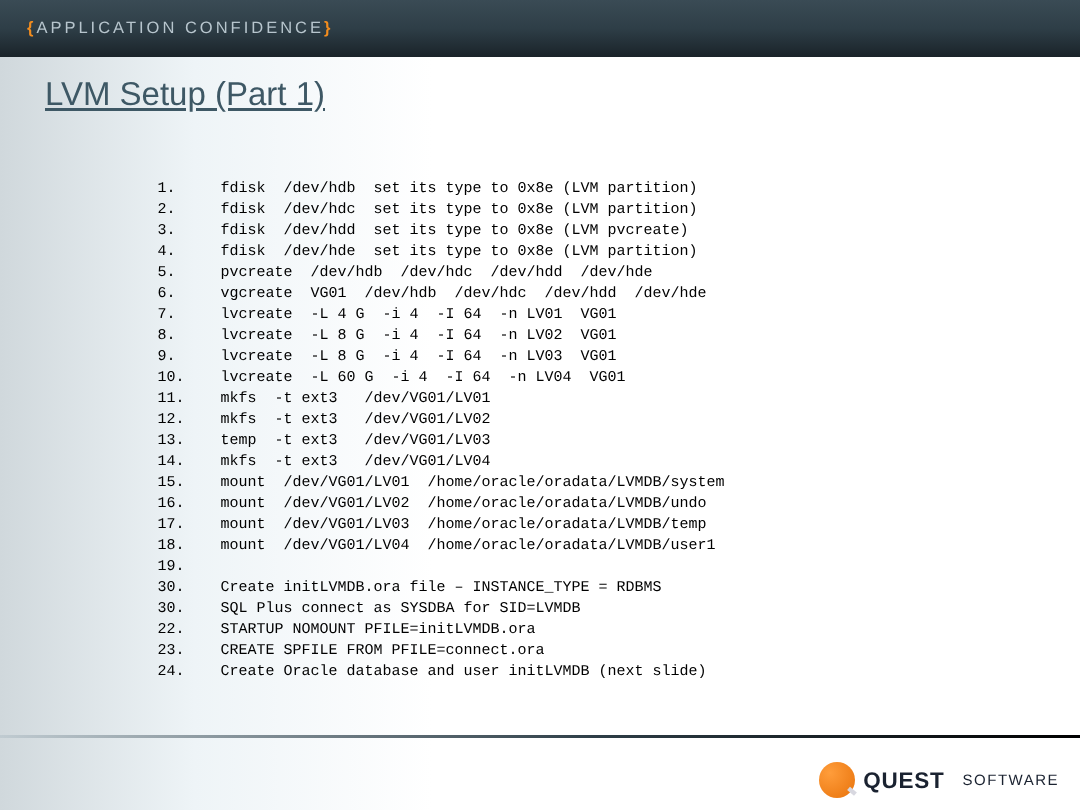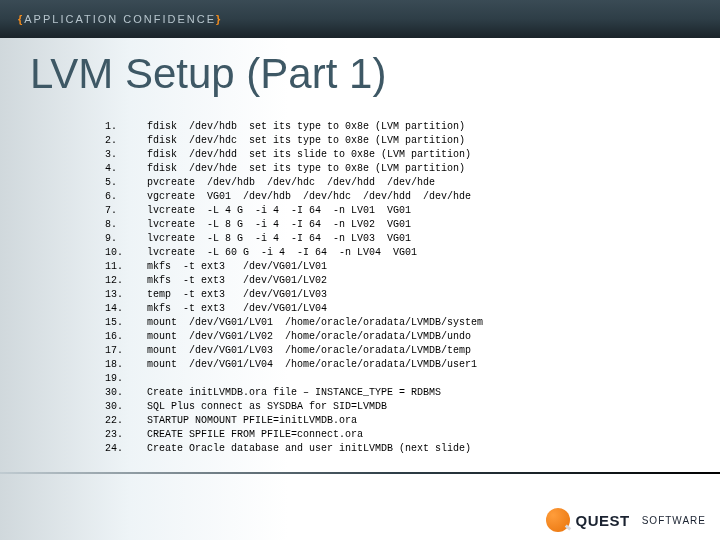--- a/index.html
+++ b/index.html
@@ -14,31 +14,31 @@
   .topbar {
     position: absolute; top: 0; left: 0; right: 0; height: 38px;
     background: linear-gradient(to bottom, #3a4b55 0%, #2e3e47 50%, #1a2329 100%);
     color: #b7c5cd; font-size: 11px; letter-spacing: 2px;
     display: flex; align-items: center; padding-left: 18px;
   }
   .topbar .brace { color: #f28c1e; font-weight: bold; }
   .title {
     position: absolute; top: 50px; left: 30px;
     font-family: Verdana, Arial, sans-serif;
-    font-size: 42px; color: #3e5865; font-weight: normal;
+    font-size: 22px; color: #3e5865; font-weight: normal; text-decoration: underline;
   }
   .content {
     position: absolute; top: 120px; left: 105px; right: 40px;
     font-family: "Courier New", monospace;
     font-size: 10px; line-height: 14px; color: #000;
   }
   .line { display: flex; white-space: pre; }
   .num { width: 42px; }
   .footer {
-    position: absolute; left: 0; right: 0; bottom: 0; height: 68px;
+    position: absolute; left: 0; right: 0; bottom: 0; height: 50px;
   }
   .footer .rule {
     height: 2px;
     background: linear-gradient(to right, #c0cbd1 0%, #2e3e47 55%, #000 100%);
   }
   .footer .logo {
     position: absolute; right: 14px; bottom: 8px;
     display: flex; align-items: center;
     font-family: "Arial Narrow", Arial, sans-serif;
   }
@@ -67,21 +67,21 @@
     <span class="brace">{</span>
     <span>APPLICATION CONFIDENCE</span>
     <span class="brace">}</span>
   </div>
 
   <div class="title">LVM Setup (Part 1)</div>
 
   <div class="content" id="steps">
       <div class="line"><span class="num">1.</span><span>fdisk  /dev/hdb  set its type to 0x8e (LVM partition)</span></div>
       <div class="line"><span class="num">2.</span><span>fdisk  /dev/hdc  set its type to 0x8e (LVM partition)</span></div>
-      <div class="line"><span class="num">3.</span><span>fdisk  /dev/hdd  set its slide to 0x8e (LVM partition)</span></div>
+      <div class="line"><span class="num">3.</span><span>fdisk  /dev/hdd  set its type to 0x8e (LVM pvcreate)</span></div>
       <div class="line"><span class="num">4.</span><span>fdisk  /dev/hde  set its type to 0x8e (LVM partition)</span></div>
       <div class="line"><span class="num">5.</span><span>pvcreate  /dev/hdb  /dev/hdc  /dev/hdd  /dev/hde</span></div>
       <div class="line"><span class="num">6.</span><span>vgcreate  VG01  /dev/hdb  /dev/hdc  /dev/hdd  /dev/hde</span></div>
       <div class="line"><span class="num">7.</span><span>lvcreate  -L 4 G  -i 4  -I 64  -n LV01  VG01</span></div>
       <div class="line"><span class="num">8.</span><span>lvcreate  -L 8 G  -i 4  -I 64  -n LV02  VG01</span></div>
       <div class="line"><span class="num">9.</span><span>lvcreate  -L 8 G  -i 4  -I 64  -n LV03  VG01</span></div>
       <div class="line"><span class="num">10.</span><span>lvcreate  -L 60 G  -i 4  -I 64  -n LV04  VG01</span></div>
       <div class="line"><span class="num">11.</span><span>mkfs  -t ext3   /dev/VG01/LV01</span></div>
       <div class="line"><span class="num">12.</span><span>mkfs  -t ext3   /dev/VG01/LV02</span></div>
       <div class="line"><span class="num">13.</span><span>temp  -t ext3   /dev/VG01/LV03</span></div>

